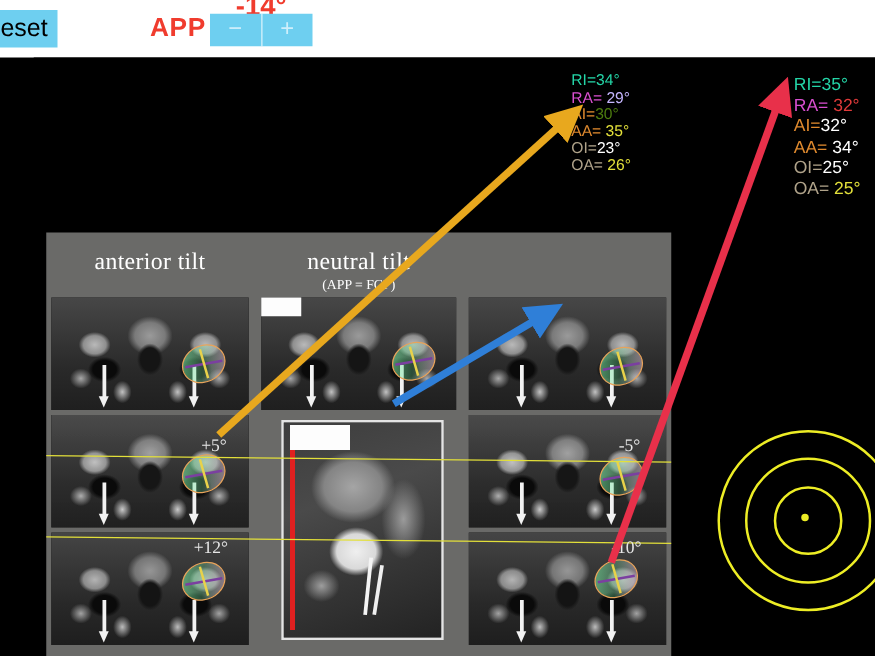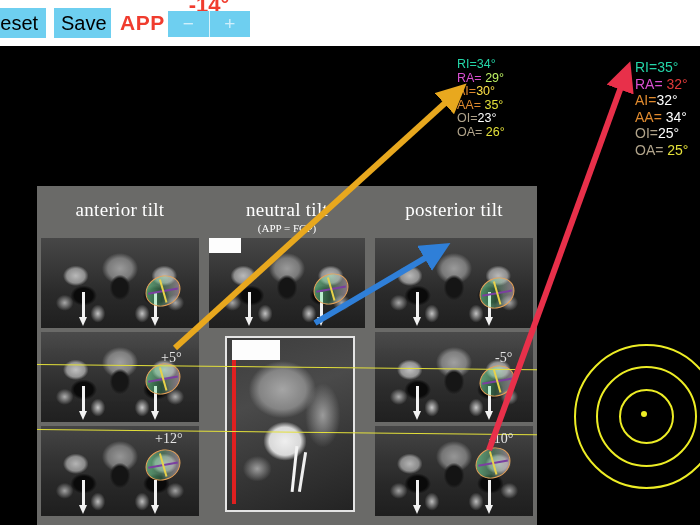--- a/index.html
+++ b/index.html
@@ -323,36 +323,35 @@
     pointer-events: none;
   }
 </style>
 </head>
 <body>
 
 <div id="app">
 
   <div id="toolbar">
     <button class="tb-btn" id="btn-reset">Reset</button>
-    <button class="tb-btn" id="btn-save">Save</button>
     <span id="app-label">APP</span>
     <span id="tilt-value">-14°</span>
     <div id="stepper">
       <div class="step-btn">−</div>
       <div class="step-div"></div>
       <div class="step-btn">+</div>
     </div>
   </div>
 
   <div id="canvas">
 
     <div class="meas-block" id="meas-left">
         <span class="meas-row"><span class="meas-lbl" style="color: rgb(36, 214, 168);">RI=</span><span class="meas-val" style="color: rgb(36, 214, 168);">34°</span></span>
-        <span class="meas-row"><span class="meas-lbl" style="color: rgb(217, 79, 208);">RA= </span><span class="meas-val" style="color: #bef264; text-align: center;">29°</span></span>
-        <span class="meas-row"><span class="meas-lbl" style="color: rgb(224, 138, 46);">AI=</span><span class="meas-val" style="color: #fde047;">30°</span></span>
+        <span class="meas-row"><span class="meas-lbl" style="color: rgb(217, 79, 208);">RA= </span><span class="meas-val" style="color: #c4b5fd; text-align: center;">29°</span></span>
+        <span class="meas-row"><span class="meas-lbl" style="color: rgb(224, 138, 46);">AI=</span><span class="meas-val" style="color: #4d7c0f;">30°</span></span>
         <span class="meas-row"><span class="meas-lbl" style="color: rgb(224, 138, 46);">AA= </span><span class="meas-val" style="color: rgb(227, 224, 58);">35°</span></span>
         <span class="meas-row"><span class="meas-lbl" style="color: rgb(176, 163, 138);">OI=</span><span class="meas-val" style="color: rgb(255, 255, 255);">23°</span></span>
         <span class="meas-row"><span class="meas-lbl" style="color: rgb(176, 163, 138);">OA= </span><span class="meas-val" style="color: rgb(227, 224, 58);">26°</span></span>
       </div>
     <div class="meas-block" id="meas-right">
         <span class="meas-row"><span class="meas-lbl" style="color: rgb(36, 214, 168);">RI=</span><span class="meas-val" style="color: rgb(36, 214, 168);">35°</span></span>
         <span class="meas-row"><span class="meas-lbl" style="color: rgb(217, 79, 208);">RA= </span><span class="meas-val" style="color: rgb(224, 58, 58);">32°</span></span>
         <span class="meas-row"><span class="meas-lbl" style="color: rgb(224, 138, 46);">AI=</span><span class="meas-val" style="color: rgb(255, 255, 255);">32°</span></span>
         <span class="meas-row"><span class="meas-lbl" style="color: rgb(224, 138, 46);">AA= </span><span class="meas-val" style="color: rgb(255, 255, 255);">34°</span></span>
         <span class="meas-row"><span class="meas-lbl" style="color: rgb(176, 163, 138);">OI=</span><span class="meas-val" style="color: rgb(255, 255, 255);">25°</span></span>
@@ -433,23 +432,20 @@
         <div id="lateral-frame">
           <div id="lateral-img"></div>
           <div id="lat-stem"></div>
           <div id="lat-stem2"></div>
           <div id="lat-app-line"></div>
           <div class="white-mask" id="mask-lat"></div>
         </div>
       </div>
 
       <div class="col" id="col-p">
-        <div class="col-head">
-          <span class="ch-title">posterior tilt</span>
-        </div>
         <div class="xray xr-1">
           <div class="ap-img"></div>
           <div class="dn-arrow dn-l">
               <div class="shaft"></div>
               <div class="head"></div>
             </div>
           <div class="dn-arrow dn-r">
               <div class="shaft"></div>
               <div class="head"></div>
             </div>

